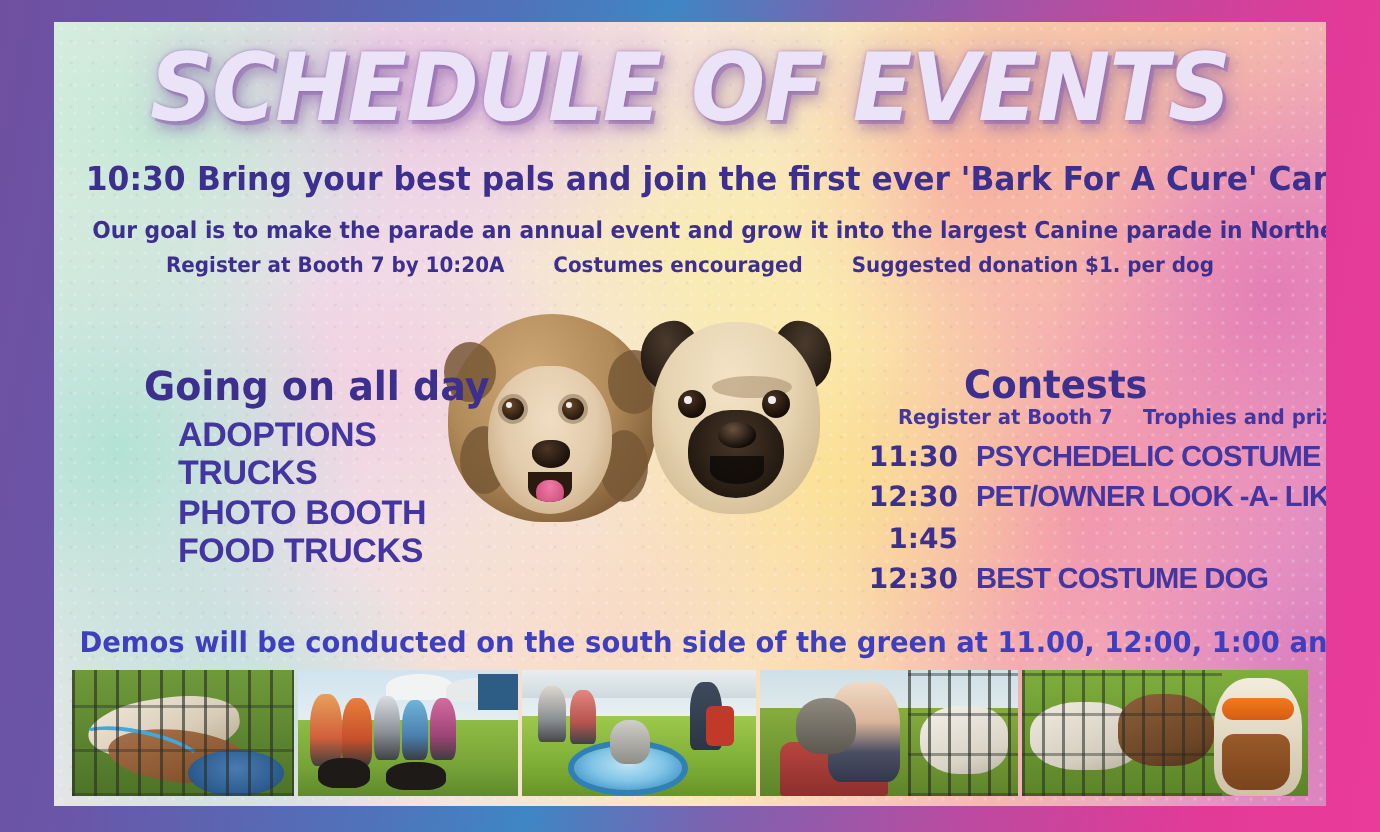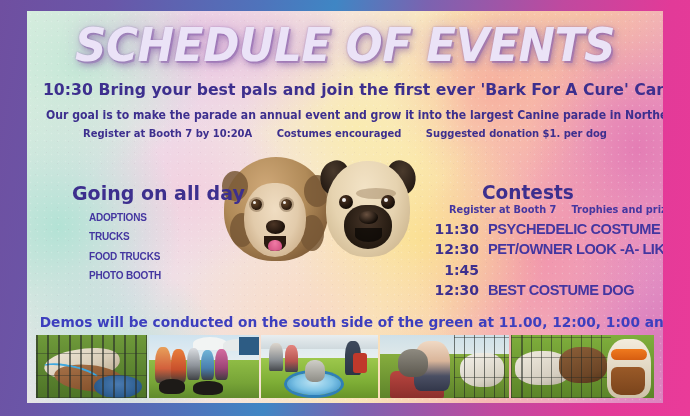--- a/index.html
+++ b/index.html
@@ -132,21 +132,21 @@
     white-space: nowrap;
   }
   #going-list {
     left: 62px; top: 197px;
     margin: 0; padding: 0;
     list-style: none;
   }
   #going-list li {
     font-family: "Liberation Sans", sans-serif;
     font-weight: bold;
-    font-size: 10px;
+    font-size: 17px;
     line-height: 19.4px;
     color: #4436a0;
     letter-spacing: -0.2px;
     white-space: nowrap;
   }
 
   
   #dogs {
     left: 193px; top: 138px;
     width: 200px; height: 120px;
@@ -489,22 +489,22 @@
     </div>
     <div class="layer hl" id="line-goal">Our goal is to make the parade an annual event and grow it into the largest Canine parade in Northern Arizona!</div>
     <div class="layer hl" id="line-reg">
       <span>Register at Booth 7 by 10:20A</span><span class="gap"></span><span>Costumes encouraged</span><span class="gap"></span><span>Suggested donation $1. per dog</span>
     </div>
 
     <div class="layer" id="going-head">Going on all day</div>
     <ul class="layer" id="going-list">
       <li>ADOPTIONS</li>
       <li>TRUCKS</li>
+      <li>PHOTO BOOTH</li>
       <li>FOOD TRUCKS</li>
-      <li>PHOTO BOOTH</li>
     </ul>
 
     <div class="layer" id="dogs">
       <div class="dog" id="doodle">
         <div class="fur-back"></div>
         <div class="fur-tuft" style="left:-2px;top:14px;width:26px;height:30px;"></div>
         <div class="fur-tuft" style="left:80px;top:18px;width:26px;height:32px;"></div>
         <div class="fur-tuft" style="left:6px;top:56px;width:24px;height:34px;"></div>
         <div class="fur-tuft" style="left:76px;top:58px;width:24px;height:36px;"></div>
         <div class="face"></div>

